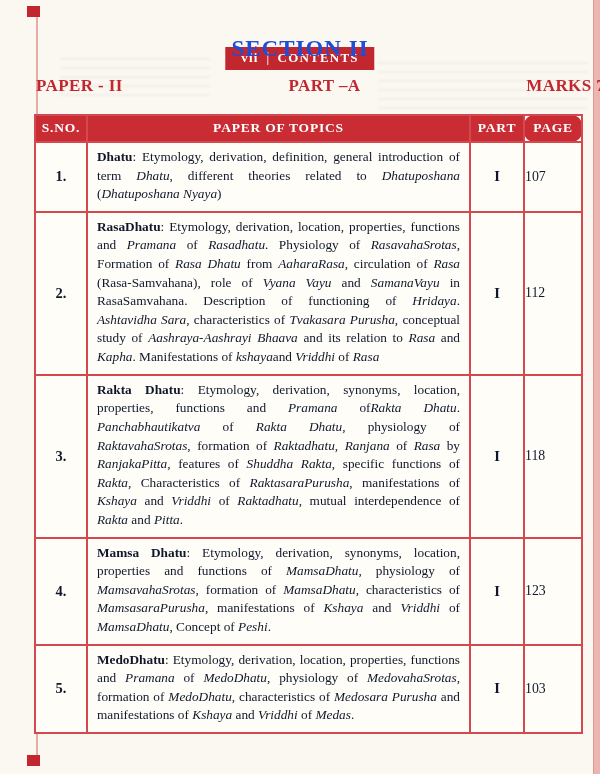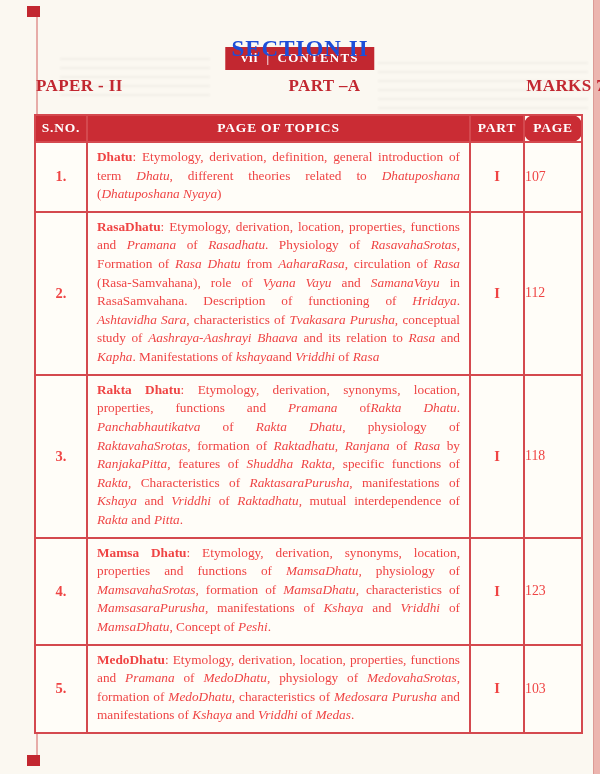--- a/index.html
+++ b/index.html
@@ -49,21 +49,21 @@
   thead th {
     background:#ca2c34; color:#ffffff; font-size:13.5px; font-weight:bold;
     letter-spacing:.8px; padding:4px 2px 5px; text-align:center;
     border-left:2px solid #ffffff;
   }
   thead th:first-child { border-left:2px solid #d4494f; }
   .col-sno  { width:52px; }
   .col-term { width:54px; }
   .col-page { width:58px;border-radius:10px; }
 
-  td { vertical-align:middle; color:#ef4444; }
+  td { vertical-align:middle; color:#0f172a; }
   .cell-sno  { text-align:center; font-weight:bold; font-size:14.5px; }
   .cell-term { text-align:center; font-weight:bold; font-size:14.5px; }
   .cell-page { font-size:13.8px; }
   .cell-topic {
     padding:5px 9px 7px; text-align:justify;
     font-size:13.3px; line-height:1.4; vertical-align:top;
   }
   .seg-bold { font-weight:bold; }
   .seg-italic { font-style:italic; }
 </style>
@@ -90,21 +90,21 @@
   <div class="meta-row">
     <span>PAPER - II</span>
     <span>PART –A</span>
     <span>MARKS 70</span>
   </div>
 
   <table class="toc">
     <thead>
       <tr>
         <th class="col-sno">S.NO.</th>
-        <th class="col-topic">PAGE OF TOPICS</th>
+        <th class="col-topic">PAPER OF TOPICS</th>
         <th class="col-term">PART</th>
         <th class="col-page">PAGE</th>
       </tr>
     </thead>
     <tbody>
   <tr>
     <td class="cell-sno">1.</td>
     <td class="cell-topic"><span class="seg-bold">Dhatu</span><span>: Etymology, derivation, definition, general introduction of term </span><span class="seg-italic">Dhatu</span><span>, different theories related to </span><span class="seg-italic">Dhatuposhana</span><span> (</span><span class="seg-italic">Dhatuposhana Nyaya</span><span>)</span></td>
     <td class="cell-term">I</td>
     <td class="cell-page">107</td>

